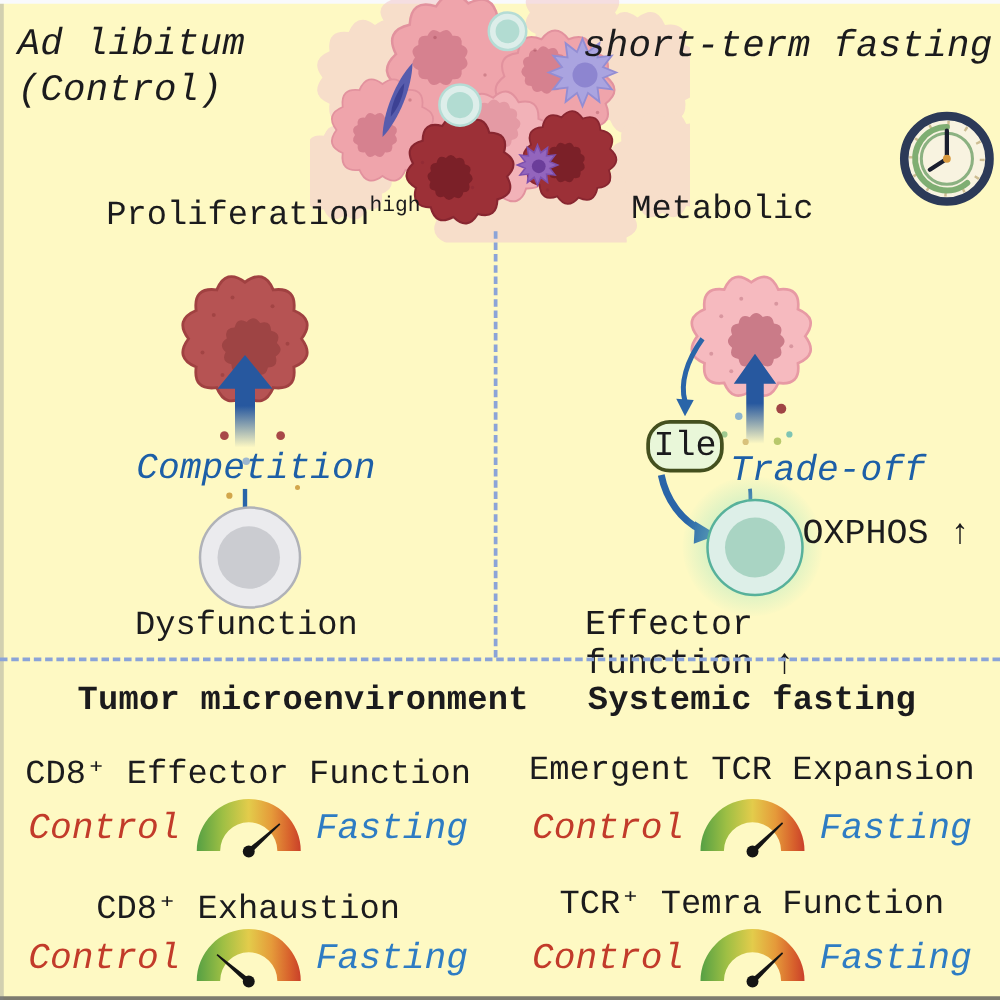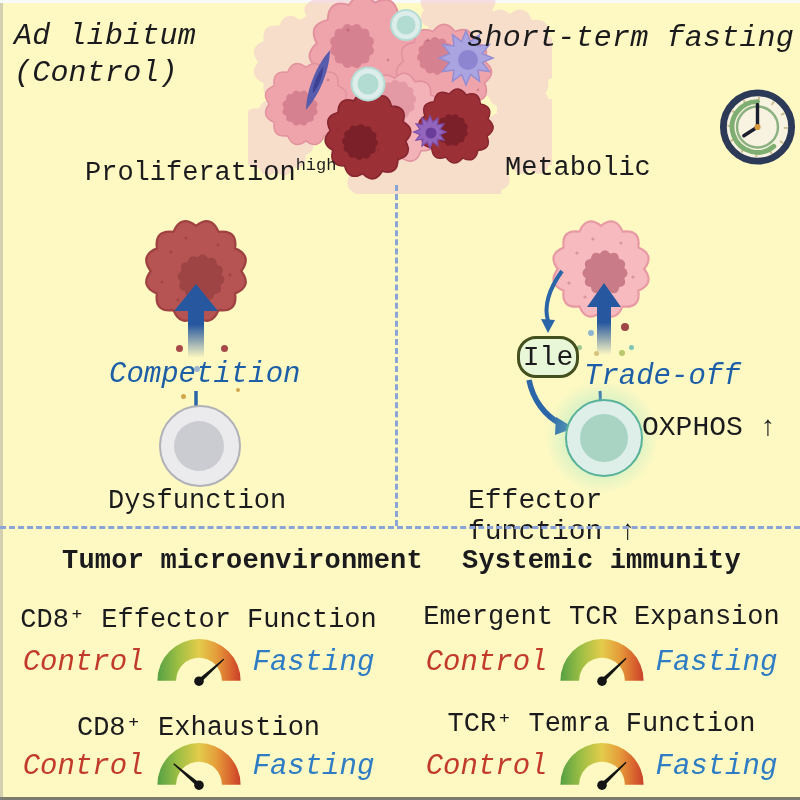--- a/index.html
+++ b/index.html
@@ -266,21 +266,21 @@
         <g transform="rotate(-50 41 43.5)">
           <polygon points="38.9,45 43.1,44.6 41.8,11.5 40.6,11.5" fill="#141414"></polygon>
         </g>
         <circle cx="41" cy="43.5" r="4.6" fill="#141414"></circle>
       </svg>
       <span class="fst">Fasting</span>
     </div>
   </div>
 
   <div class="panel" style="left:403px;">
-    <div class="gtitle heading" style="top:6px;">Systemic immunity</div>
+    <div class="gtitle heading" style="top:6px;">Systemic fasting</div>
 
     <div class="gtitle" style="top:62px;">Emergent TCR Expansion</div>
     <div class="grow" style="top:96px;">
       <span class="ctl">Control</span>
       <svg class="gauge" viewBox="0 0 82 50">
         <path d="M1,43 A40,40 0 0 1 81,43 L63,43 A22,22 0 0 0 19,43 Z" fill="url(#gaugeGrad)"></path>
         <g transform="rotate(46 41 43.5)">
           <polygon points="38.9,45 43.1,44.6 41.8,11.5 40.6,11.5" fill="#141414"></polygon>
         </g>
         <circle cx="41" cy="43.5" r="4.6" fill="#141414"></circle>

